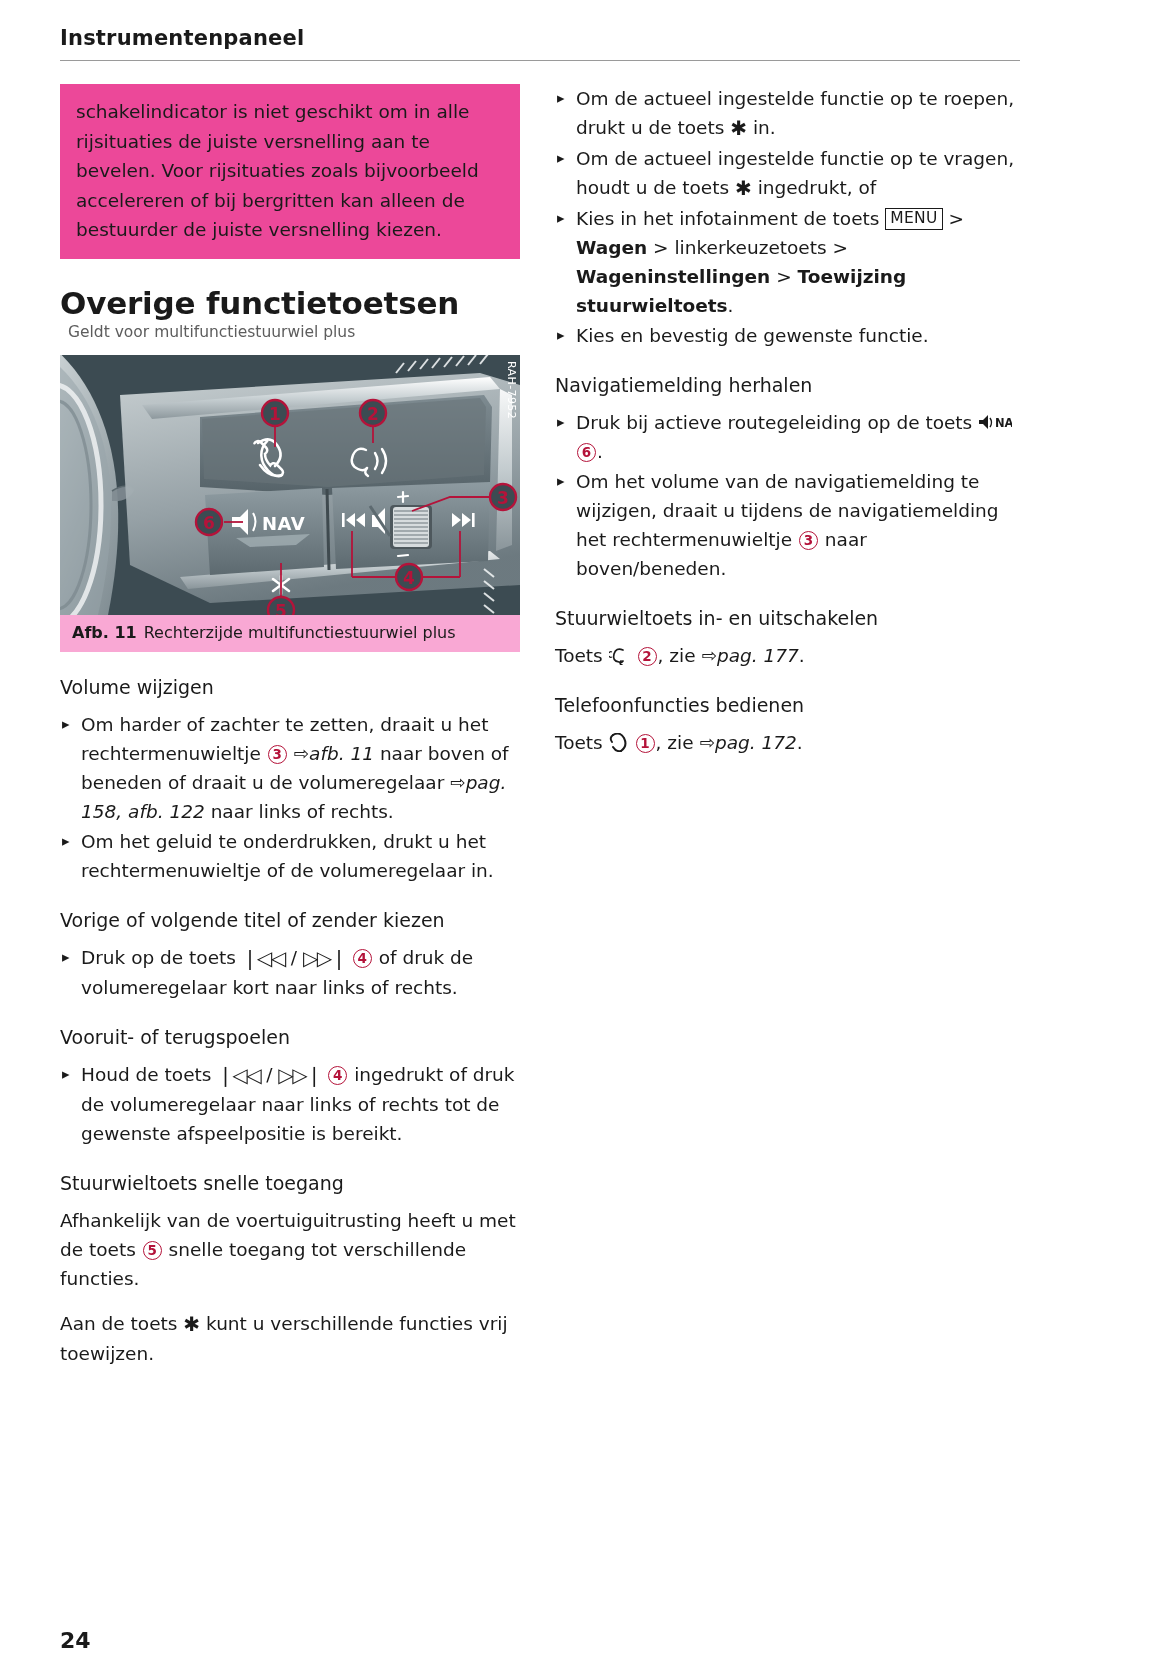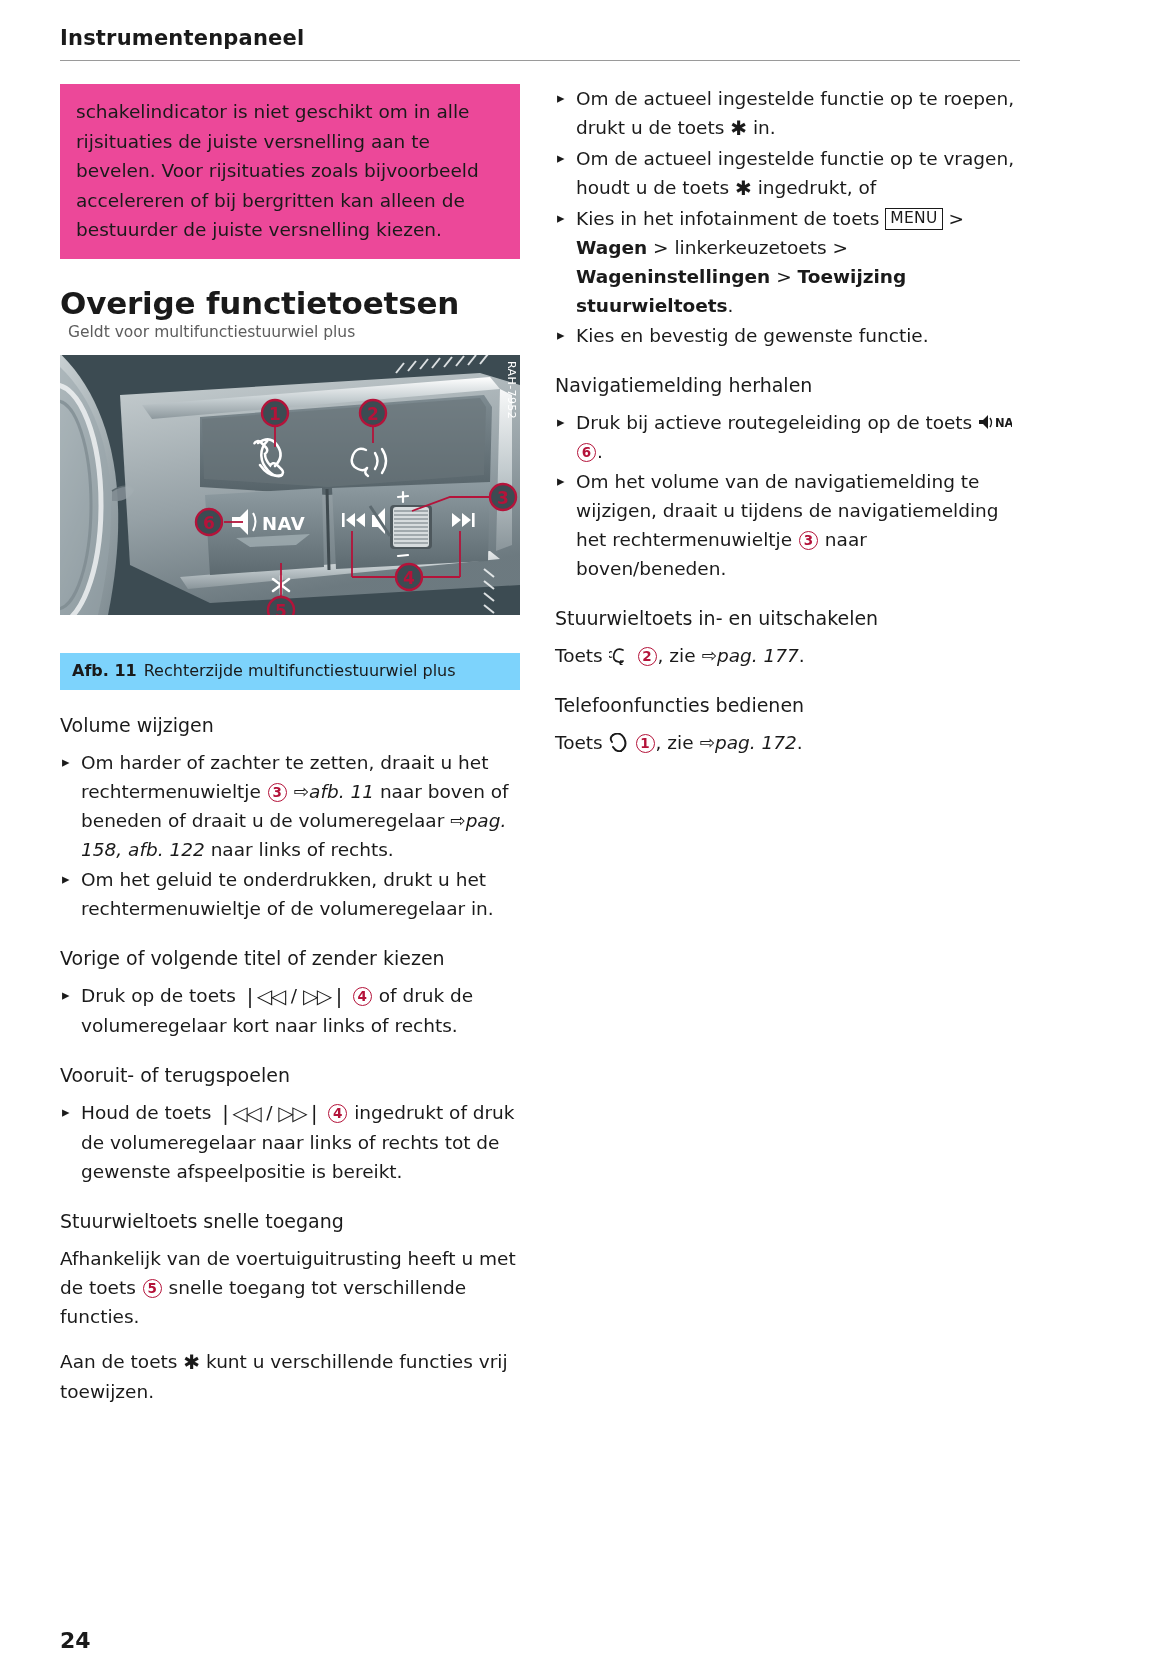--- a/index.html
+++ b/index.html
@@ -129,26 +129,25 @@
 
   
   .figwrap { position: relative; width: 460px; margin-top: 4px; }
   .figure {
     position: relative;
     width: 460px; height: 260px;
     background: #3c4b52;
     overflow: hidden;
   }
   .figcaption {
-    background: #7dd3fc;
+    background: #f9a8d4;
     width: 460px;
     padding: 8px 12px 9px 12px;
     font-size: 16px;
     line-height: 20px;
-    margin-top: 38px;
   }
   .figcaption .lbl { font-weight: bold; margin-right: 7px; }
   .rahcode {
     position: absolute;
     right: 2px; top: 6px;
     font-size: 11px;
     color: #ffffff;
     writing-mode: vertical-rl;
     letter-spacing: 0.4px;
     z-index: 9;

